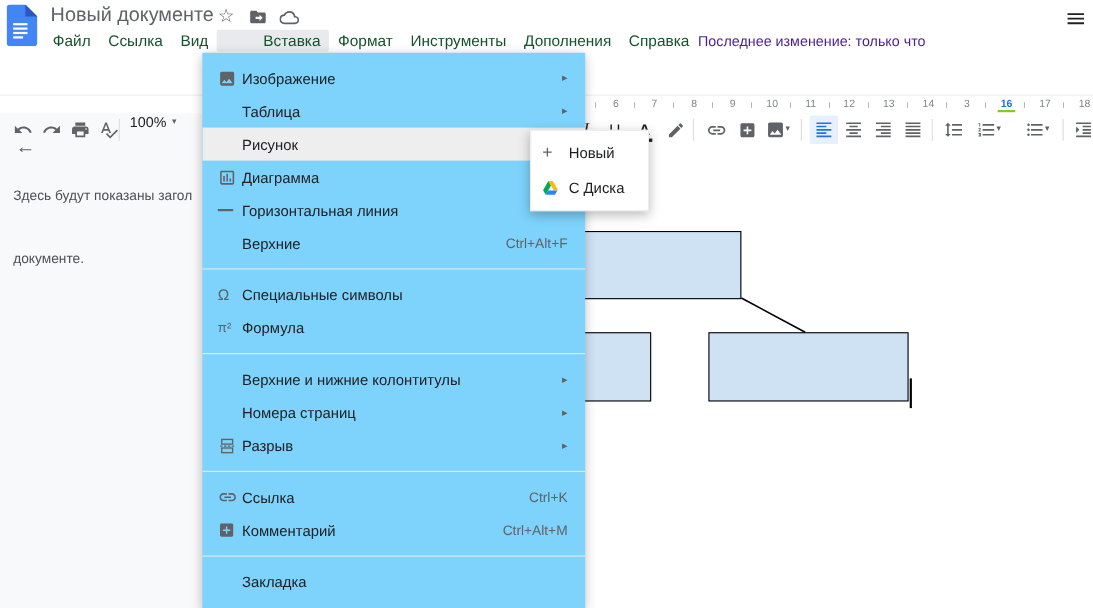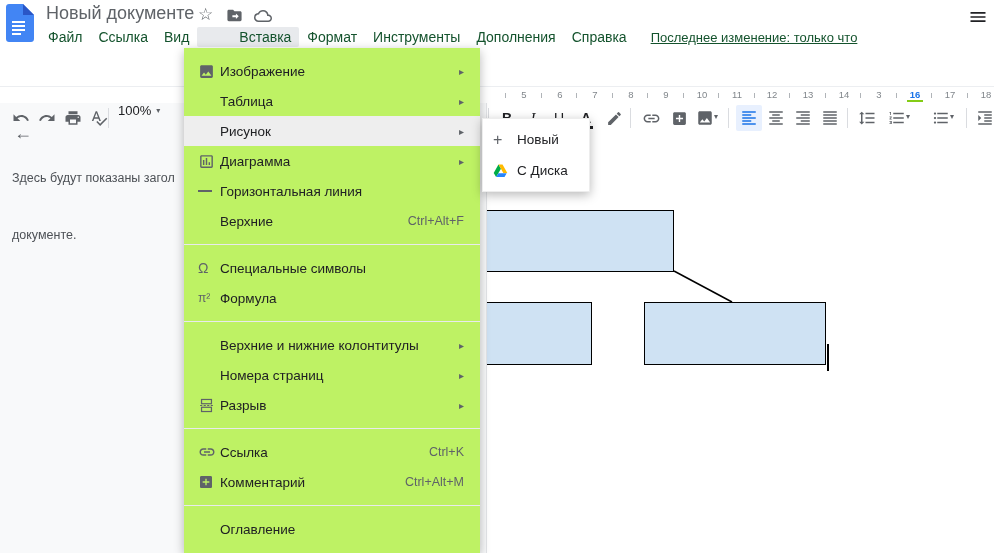--- a/index.html
+++ b/index.html
@@ -11,21 +11,21 @@
   .header { position:absolute; left:0; top:0; width:994px; height:48px; background:#fff; z-index:5; }
   .docs-logo { position:absolute; left:6px; top:4px; }
   .doc-title { position:absolute; left:46px; top:3px; font-size:18px; color:#5f6368; }
   .title-ico { position:absolute; top:7px; color:#5f6368; font-size:16px; line-height:16px; cursor:pointer; }
   .star { left:198px; font-size:17px; }
   .hamburger { position:absolute; left:968px; top:7px; }
 
   .menubar { position:absolute; left:40px; top:26px; height:22px; display:flex; align-items:center; }
   .menu-btn { font-size:14px; color:#14532d; padding:2px 8px; border-radius:2px; cursor:pointer; white-space:nowrap; }
   .menu-btn.active { background:#e8eaed;padding-left:42px; }
-  .last-edit { font-size:13px; color:#14532d; text-decoration:underline; margin-left:16px; cursor:pointer; white-space:nowrap; }
+  .last-edit { font-size:13px; color:#4c1d95; cursor:pointer; white-space:nowrap; }
 
   
   .toolbar { position:absolute; left:0; top:48px; width:994px; height:39px; background:#fff; border-bottom:1px solid #eceef1; z-index:4; }
   .tb-btn { position:absolute; top:57px; width:26px; height:26px; display:flex; align-items:center; justify-content:center;
             border-radius:2px; cursor:pointer; color:#202124; }
   .tb-txt { font-size:14px; }
   .tb-sep { position:absolute; top:60px; width:1px; height:20px; background:#dadce0; }
   .zoom { position:absolute; left:112px; top:49px; width:54px; height:26px; display:flex; align-items:center; gap:5px;
           padding-left:6px; font-size:13px; border-radius:2px; cursor:pointer; }
   .dd-arrow { font-size:8px; color:#5f6368; }
@@ -49,21 +49,21 @@
   .content { position:absolute; left:0; top:103px; width:994px; height:450px; background:#f8f9fa; }
   .outline-back { position:absolute; left:14px; top:20px; font-size:18px; color:#5f6368; cursor:pointer; }
   .outline-line { position:absolute; left:12px; font-size:12.5px; color:#4d5156; white-space:nowrap; }
   .page { position:absolute; left:486px; top:0; width:508px; height:450px; background:#fff;
           border-left:1px solid #e3e5e8; overflow:hidden; }
   .shape { position:absolute; background:#cfe2f3; border:1.5px solid #000; }
   .connector { position:absolute; left:0; top:0; pointer-events:none; }
   .caret { position:absolute; left:340px; top:241px; width:2px; height:27px; background:#000; }
 
   
-  .imenu { position:absolute; left:184px; top:48px; width:296px; height:505px; background:#bef264;
+  .imenu { position:absolute; left:184px; top:48px; width:348px; height:505px; background:#7dd3fc;
            box-shadow:0 3px 10px rgba(0,0,0,.28); padding-top:8px; overflow:hidden; z-index:10; }
   .mi { display:flex; align-items:center; height:30px; padding:0 16px 0 14px; cursor:pointer; }
   .mi.active { background:#eeeeee; }
   .mi-ico { width:22px; display:flex; align-items:center; justify-content:flex-start; color:#5f6368;
             font-size:14px; flex-shrink:0; }
   .mi-label { font-size:13.5px; color:#202124; white-space:nowrap; }
   .mi-short { margin-left:auto; font-size:12.5px; color:#5f6368; white-space:nowrap; }
   .mi-arrow { margin-left:auto; font-size:10px; color:#5f6368; }
   .mdiv { border-top:1px solid #e8eaed; margin:8px 0; }
   .hline-glyph { width:14px; height:2px; background:#5f6368; }
@@ -346,20 +346,24 @@
         <svg width="16" height="16" viewBox="0 0 24 24" fill="#5f6368">
             <path d="M19 3H5c-1.1 0-2 .9-2 2v14c0 1.1.9 2 2 2h14c1.1 0 2-.9 2-2V5c0-1.1-.9-2-2-2zm-2 10h-4v4h-2v-4H7v-2h4V7h2v4h4v2z"></path>
           </svg>
       </span>
       <span class="mi-label">Комментарий</span>
       <span class="mi-short">Ctrl+Alt+M</span>
     </div>
     <div class="mdiv"></div>
     <div class="mi">
       <span class="mi-ico"></span>
+      <span class="mi-label">Закладка</span>
+    </div>
+    <div class="mi">
+      <span class="mi-ico"></span>
       <span class="mi-label">Оглавление</span>
 
     </div>
   </div>
 
   <div class="smenu">
     <div class="smi">
       <span class="smi-ico">+</span>
       <span class="smi-label">Новый</span>
     </div>

